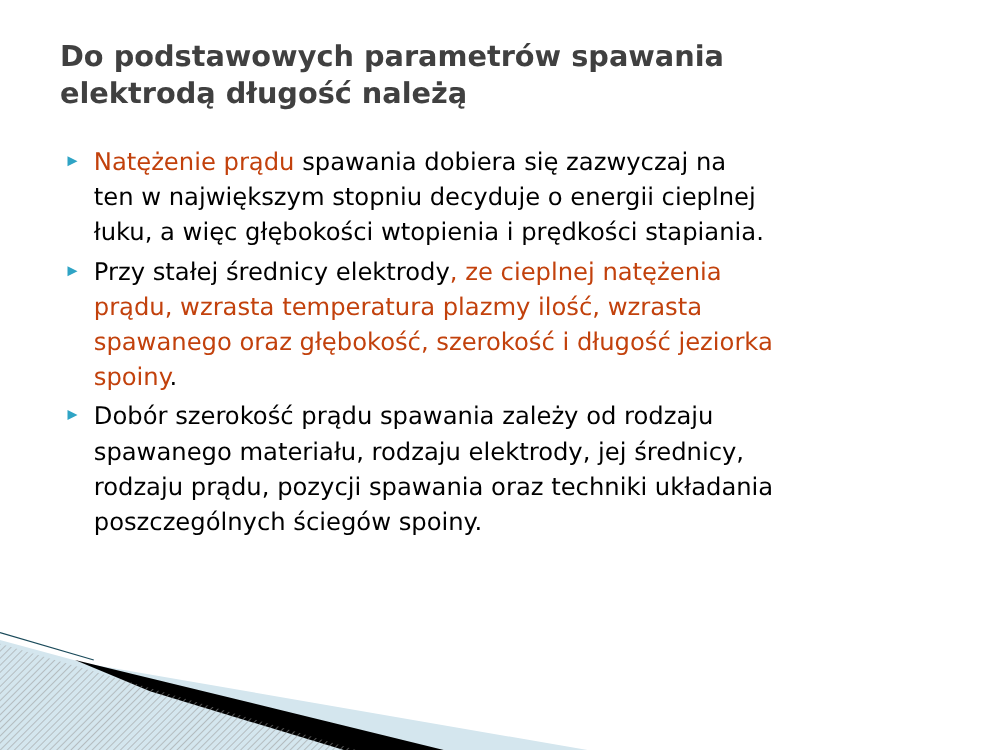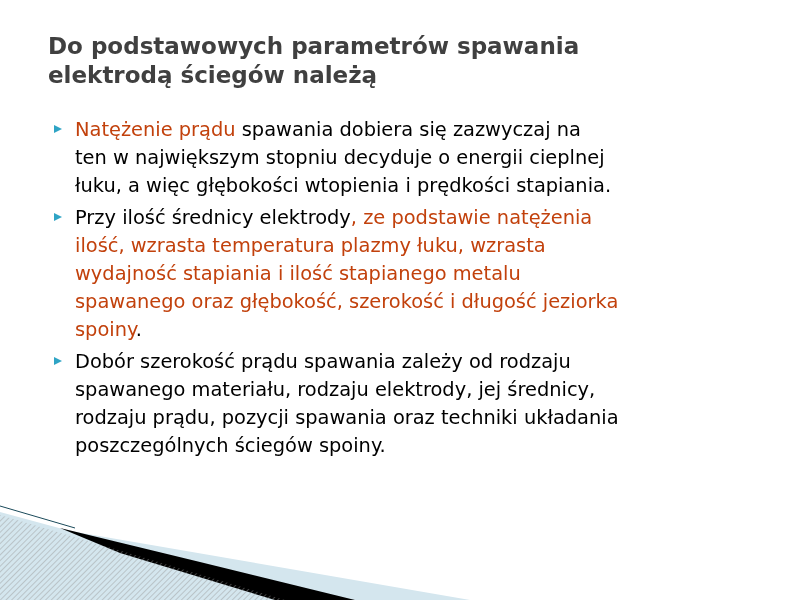--- a/index.html
+++ b/index.html
@@ -41,37 +41,36 @@
       </pattern>
     </defs>
     <polygon points="0,512 70,531 470,600 290,600 0,600" fill="#d4e6ee"></polygon>
     <polygon points="60,528 200,562 355,600 275,600 120,553" fill="#000000"></polygon>
     <polygon points="0,515 115,549 285,600 0,600" fill="url(#hatch)"></polygon>
     <line x1="0" y1="506" x2="75" y2="528" stroke="#1a4a5a" stroke-width="1"></line>
   </svg>
 
   <div class="title">
     <div>Do podstawowych parametrów spawania</div>
-    <div>elektrodą ściegów należą</div>
+    <div>elektrodą długość należą</div>
   </div>
 
   <div class="content">
 
     <div class="bullet-item">
       <span class="bullet-icon"></span>
       <span class="line"><span class="red">Natężenie prądu</span><span> spawania dobiera się zazwyczaj na</span></span>
       <span class="line">ten w największym stopniu decyduje o energii cieplnej</span>
       <span class="line">łuku, a więc głębokości wtopienia i prędkości stapiania.</span>
     </div>
 
     <div class="bullet-item">
       <span class="bullet-icon"></span>
-      <span class="line"><span>Przy ilość średnicy elektrody</span><span class="red">, ze podstawie natężenia</span></span>
-      <span class="line red">ilość, wzrasta temperatura plazmy łuku, wzrasta</span>
-      <span class="line red">wydajność stapiania i ilość stapianego metalu</span>
+      <span class="line"><span>Przy stałej średnicy elektrody</span><span class="red">, ze cieplnej natężenia</span></span>
+      <span class="line red">prądu, wzrasta temperatura plazmy ilość, wzrasta</span>
       <span class="line red">spawanego oraz głębokość, szerokość i długość jeziorka</span>
       <span class="line"><span class="red">spoiny</span><span>.</span></span>
     </div>
 
     <div class="bullet-item">
       <span class="bullet-icon"></span>
       <span class="line">Dobór szerokość prądu spawania zależy od rodzaju</span>
       <span class="line">spawanego materiału, rodzaju elektrody, jej średnicy,</span>
       <span class="line">rodzaju prądu, pozycji spawania oraz techniki układania</span>
       <span class="line">poszczególnych ściegów spoiny.</span>

